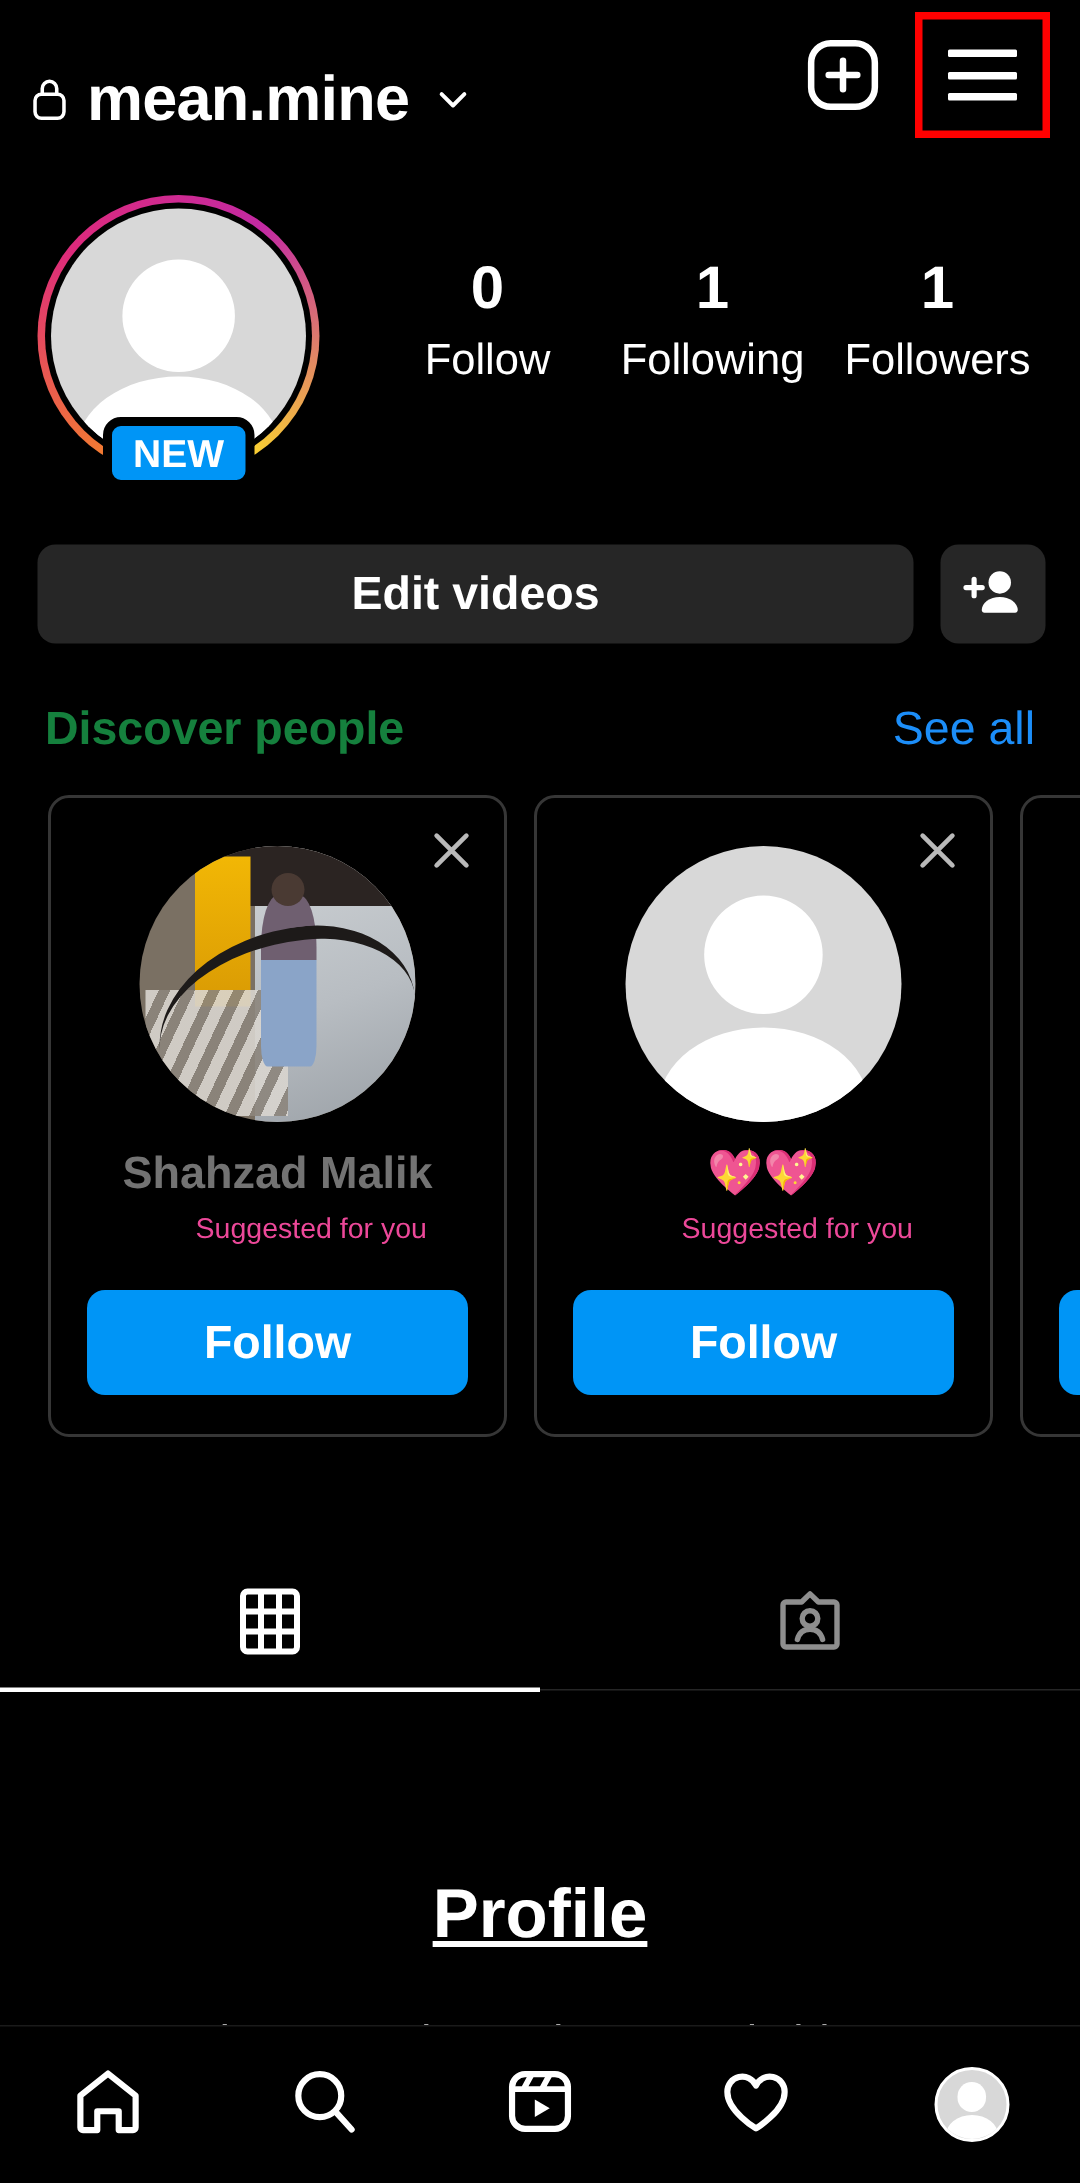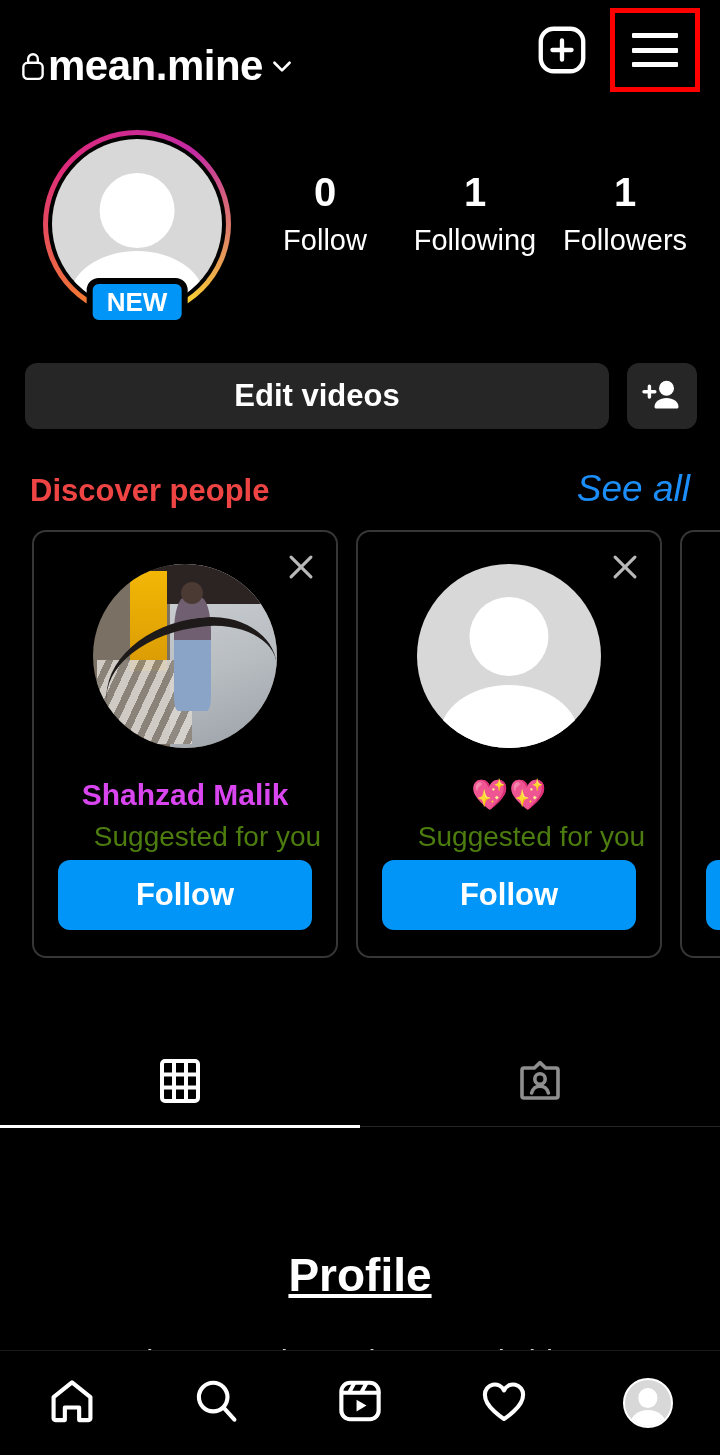--- a/index.html
+++ b/index.html
@@ -9,42 +9,42 @@
     font-family: "Liberation Sans", sans-serif;
     overflow: hidden;
   }
   .screen { position: relative; width: 720px; height: 1455px; background: #000; }
 
   
   .header {
     position: absolute; top: 0; left: 0; width: 720px; height: 100px;
     display: flex; align-items: center; padding: 0 20px;
   }
-  .hdr-left { display: flex; align-items: center; gap: 2px; margin-top: 32px; }
+  .hdr-left { display: flex; align-items: center; gap: 12px; margin-top: 32px; }
   .lock-icon { width: 26px; height: 30px; display: block; }
   .username {
     color: #fff; font-size: 42px; font-weight: bold; letter-spacing: -0.5px;
     line-height: 1;
   }
   .chevron-down { width: 26px; height: 26px; margin-left: 4px; display:block; }
   .hdr-right { margin-left: auto; display: flex; align-items: center; gap: 22px; }
   .icon-btn { display: flex; align-items: center; justify-content: center; }
   .plus-box { width: 52px; height: 52px; }
   .hamburger-wrap {
     position: relative; width: 90px; height: 84px;
     display: flex; align-items: center; justify-content: center;
     border: 5px solid #FF0000;
   }
   .hamburger { width: 46px; height: 34px; display: flex; flex-direction: column;
                justify-content: space-between; }
   .hamburger span { display: block; height: 5px; background: #fff; border-radius: 1px; }
 
   
   .profile-row { position: absolute; top: 122px; left: 0; width: 720px; height: 190px; }
-  .avatar-wrap { position: absolute; left: 43px; top: 8px; width: 188px; height: 188px; text-align: right; }
+  .avatar-wrap { position: absolute; left: 25px; top: 8px; width: 188px; height: 188px; text-align: right; }
   .avatar-ring {
     position: absolute; inset: 0; border-radius: 50%;
     background: conic-gradient(from 200deg, #F58529 0%, #DD2A7B 30%, #C32AA3 55%, #F9CE34 85%, #F58529 100%);
     padding: 4px;
   }
   .avatar-inner {
     position: absolute; inset: 5px; border-radius: 50%; background: #000; padding: 4px;
   }
   .avatar-img {
     position: absolute; inset: 4px; border-radius: 50%;
@@ -81,22 +81,22 @@
     width: 70px; height: 66px; background: #262626; border: none;
     border-radius: 12px; display: flex; align-items: center; justify-content: center;
     cursor: pointer;
   }
 
   
   .discover-head {
     position: absolute; top: 468px; left: 30px; width: 660px;
     display: flex; align-items: baseline; justify-content: space-between;
   }
-  .discover-title { color: #ef4444; font-size: 31px; font-weight: bold; }
-  .see-all { color: #1C8EF9; font-size: 37px; font-weight: normal; cursor: pointer; font-style: italic; }
+  .discover-title { color: #15803d; font-size: 31px; font-weight: bold; }
+  .see-all { color: #1C8EF9; font-size: 31px; font-weight: normal; cursor: pointer; }
 
   
   .cards { position: absolute; top: 530px; left: 0; width: 720px; height: 430px;
            display: flex; gap: 18px; padding-left: 32px; overflow: hidden; }
   .card {
     position: relative; flex: 0 0 306px; height: 428px;
     border: 2px solid #363636; border-radius: 14px; background: #000;
     display: flex; flex-direction: column; align-items: center;
   }
   .card-close {
@@ -143,24 +143,24 @@
   .photo-av .person-body {
     position: absolute; left: 44%; top: 18%; width: 20%; height: 62%;
     background: linear-gradient(180deg,#6f5f70 0 38%, #8aa4c8 38% 100%);
     border-radius: 30% 30% 12% 12%;
   }
   .photo-av .person-head {
     position: absolute; left: 48%; top: 10%; width: 12%; height: 12%;
     background: #4a3a33; border-radius: 50%;
   }
   .card-name {
-    color: #d946ef; font-size: 30px; font-weight: bold; margin-top: 30px;
+    color: #737373; font-size: 30px; font-weight: bold; margin-top: 18px;
     text-align: left; line-height: 1.1;
   }
-  .card-sub { color: #4d7c0f; font-size: 28px; margin-top: 10px; text-align: center; margin-left: 45px; }
+  .card-sub { color: #ec4899; font-size: 19px; margin-top: 10px; text-align: center; margin-left: 45px; }
   .follow-btn {
     position: absolute; bottom: 26px; left: 24px; right: 24px; height: 70px;
     background: #0095F6; color: #fff; border: none; border-radius: 12px;
     font-size: 31px; font-weight: bold; font-family: "Liberation Sans", sans-serif;
     cursor: pointer;
   }
   .card.partial { flex: 0 0 306px; }
 
   
   .tabs { position: absolute; top: 1038px; left: 0; width: 720px; height: 90px;

